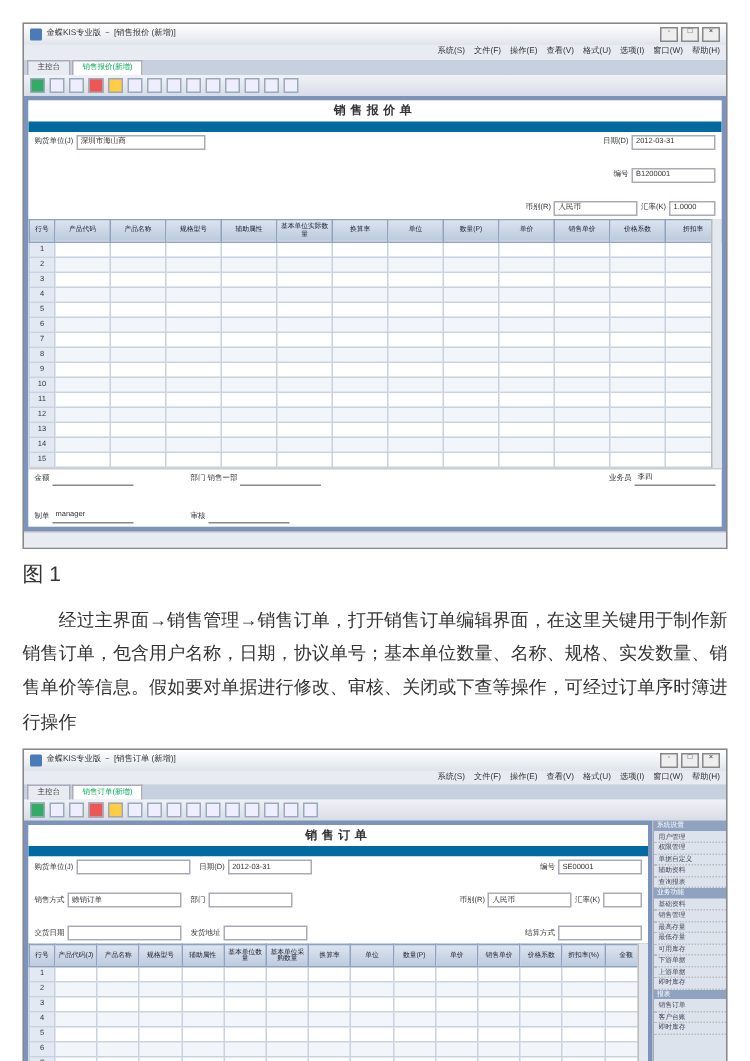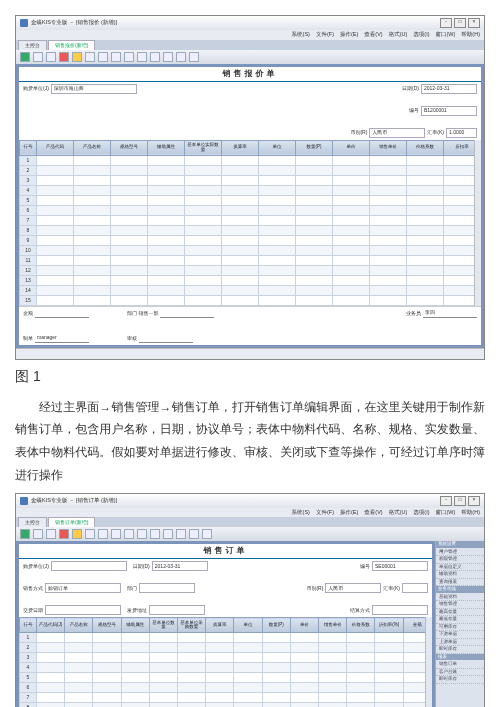--- a/index.html
+++ b/index.html
@@ -12,21 +12,21 @@
   .wctl span { width:10px; height:8px; border:1px solid #888; background:#eee; text-align:center; font-size:5px; }
   .menu { background:#e8ecf2; padding:2px 4px; display:flex; gap:6px; color:#333; }
   .menu span { white-space:nowrap; }
   .tabs { display:flex; background:#c7d0de; padding:0 2px; gap:1px; }
   .tab { padding:2px 6px; background:#e8ecf2; border:1px solid #aab; border-bottom:none; font-size:5px; }
   .tab.sel { background:#fff; color:#0a5; }
   .tools { background:linear-gradient(#f0f2f7,#d8dce5); padding:2px 4px; display:flex; gap:3px; align-items:center; flex-wrap:wrap; }
   .tools .ti { width:8px; height:8px; border:1px solid #9ab; background:#eef; }
   .stage { background:#7c94bb; padding:3px; }
   .doc { background:#f0f2f5; }
-  .dh { text-align:center; font-weight:bold; font-size:8px; padding:3px 0; background:#fff; border-bottom:1px solid #0369a1; letter-spacing:3px; }
+  .dh { text-align:center; font-weight:bold; font-size:8px; padding:3px 0; background:#fff; border-bottom:7px solid #0369a1; letter-spacing:3px; }
   .hdr { display:flex; padding:2px 4px; gap:6px; background:#fff; font-size:5px; flex-wrap:wrap; }
   .hdr .fld { display:flex; align-items:center; gap:2px; }
   .hdr .fld .box { border:1px solid #aab; background:#fff; height:8px; min-width:50px; padding:0 2px; display:flex; align-items:center; }
   .grid { background:#fff; }
   .grid table { border-collapse:collapse; width:100%; table-layout:fixed; }
   .grid th { background:linear-gradient(#dbe4f0,#bccadd); border:1px solid #8fa3c0; font-size:4.5px; font-weight:normal; padding:1px; height:12px; overflow:hidden; color:#223; }
   .grid td { border:1px solid #c8d2e0; height:7px; background:#fff; font-size:5px; }
   .grid td.rn { background:#e3e9f2; text-align:center; }
   .grid tr.alt td { background:#f2f5fa; }
   .grid tr.alt td.rn { background:#e3e9f2; }
@@ -388,21 +388,21 @@
               <span class="box"></span>
             </div>
     </div>
   </div>
       </div>
   <div class="stat"></div>
 </div>
 </div>
 <div class="cap">图 1</div>
 
-<p class="para"><span class="ind"></span><span>经过主界面→销售管理→销售订单，打开销售订单编辑界面，在这里关键用于制作新销售订单，包含用户名称，日期，协议单号；表体中物料代码、名称、规格、实发数量、表体中物料代码。假如要对单据进行修改、审核、关闭或下查等操作，可经过订单序时簿进行操作</span></p>
+<p class="para"><span class="ind"></span><span>经过主界面→销售管理→销售订单，打开销售订单编辑界面，在这里关键用于制作新销售订单，包含用户名称，日期，协议单号；基本单位数量、名称、规格、实发数量、销售单价等信息。假如要对单据进行修改、审核、关闭或下查等操作，可经过订单序时簿进行操作</span></p>
 
 <div class="fig">
 <div class="app">
   <div class="tbar">
     <span class="ico"></span>
     <span class="title">金蝶KIS专业版 － [销售订单 (新增)]</span>
     <div class="wctl">
       <span>-</span>
       <span>□</span>
       <span>×</span>

